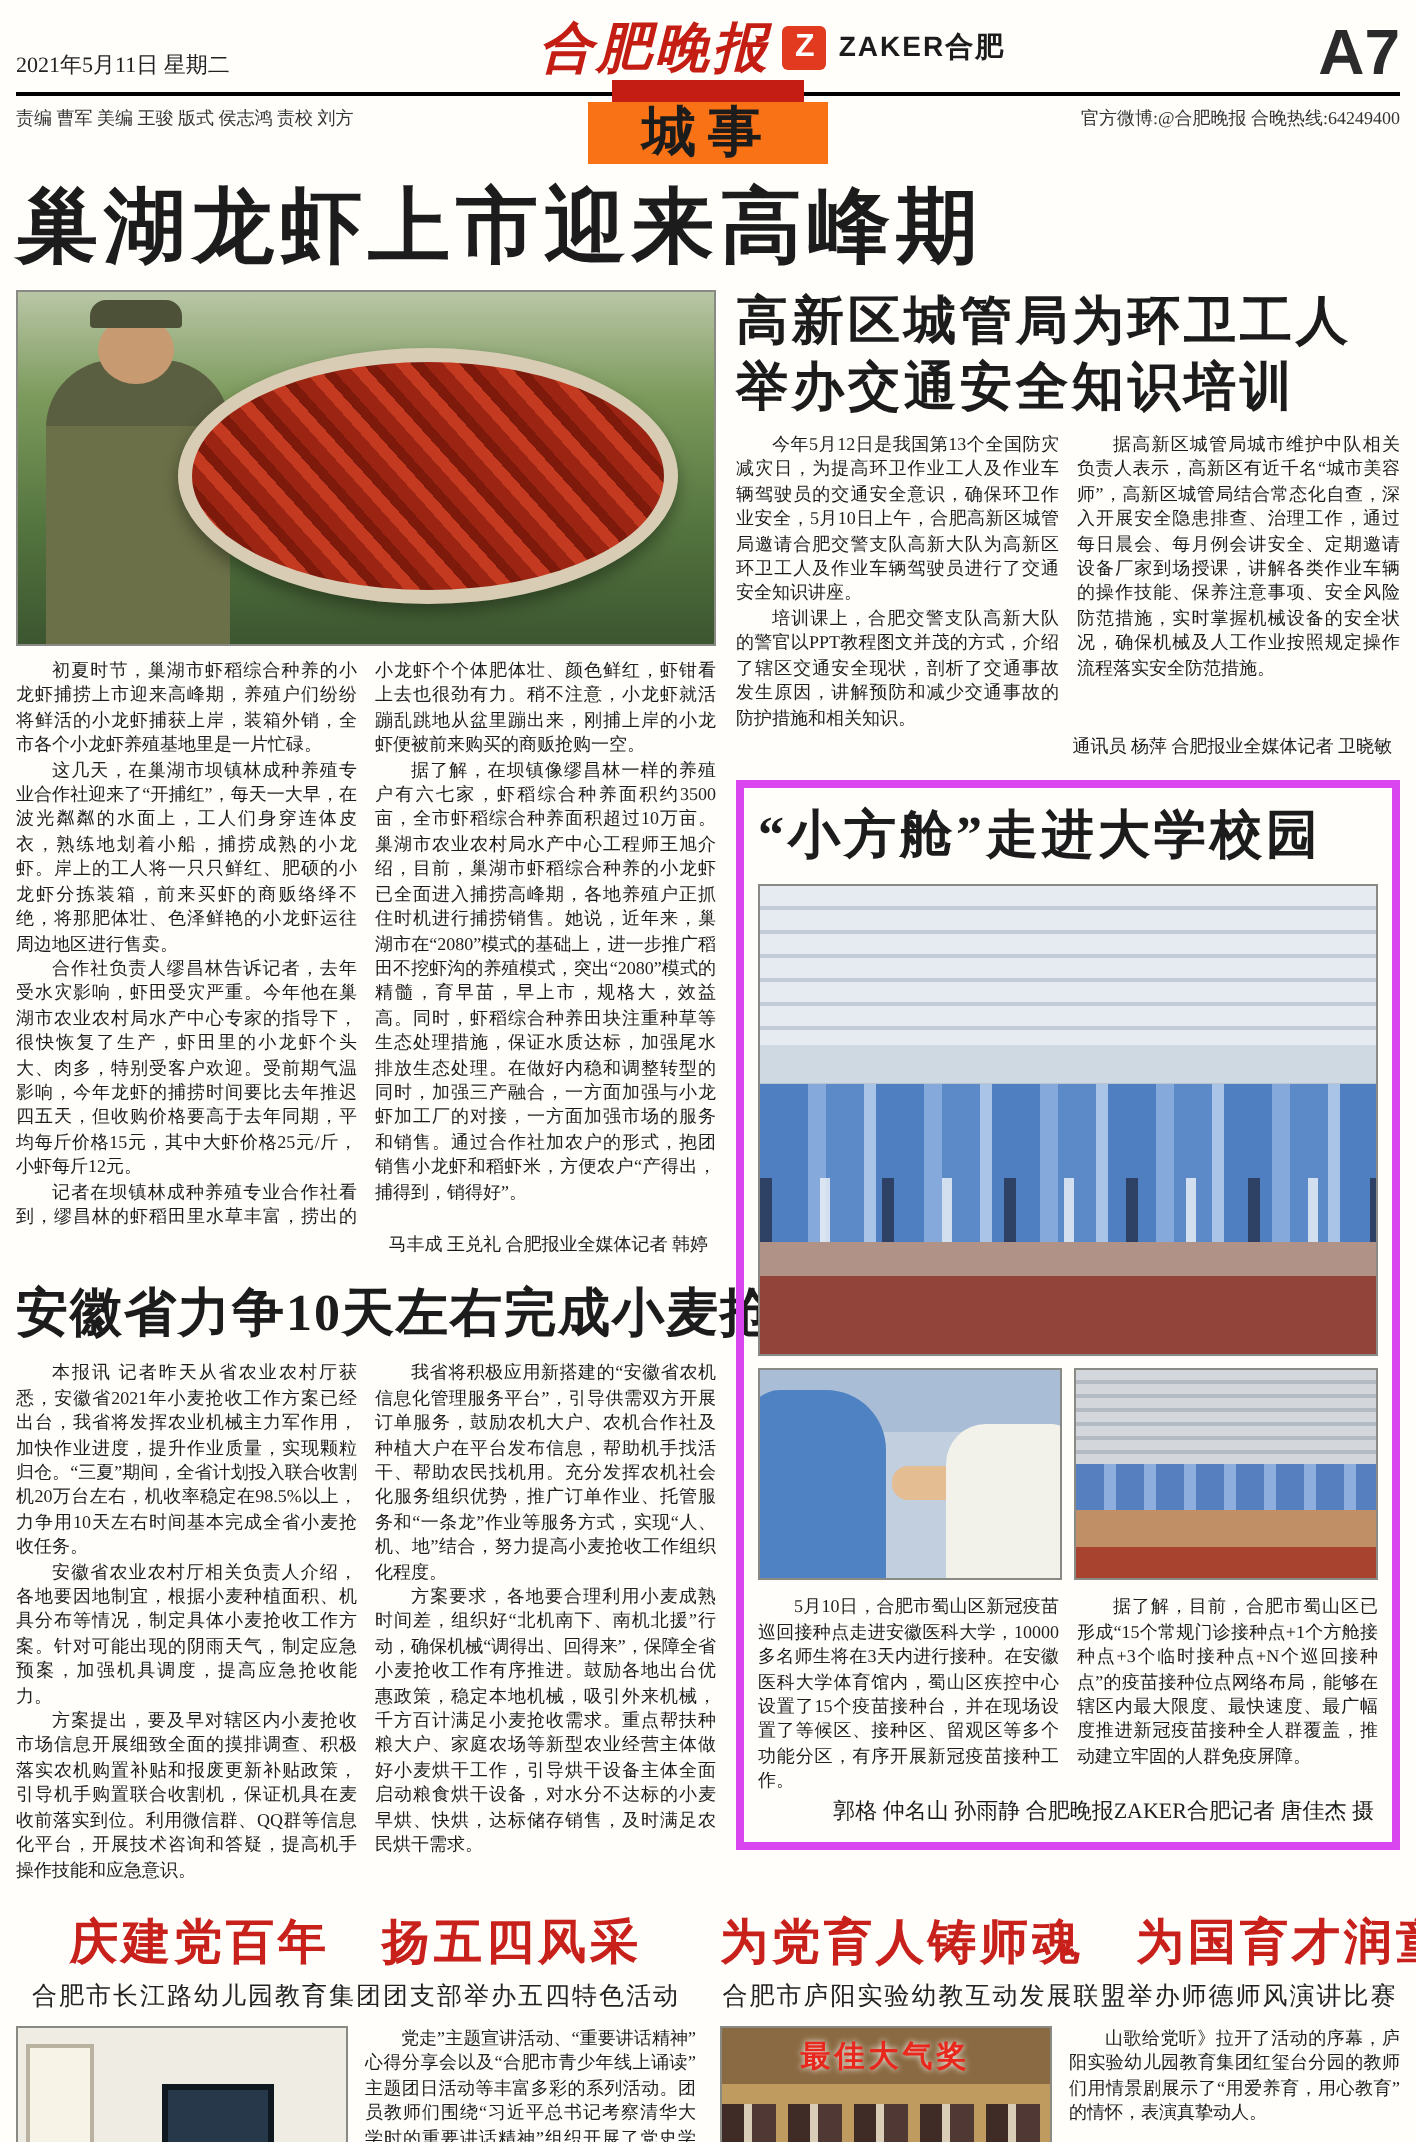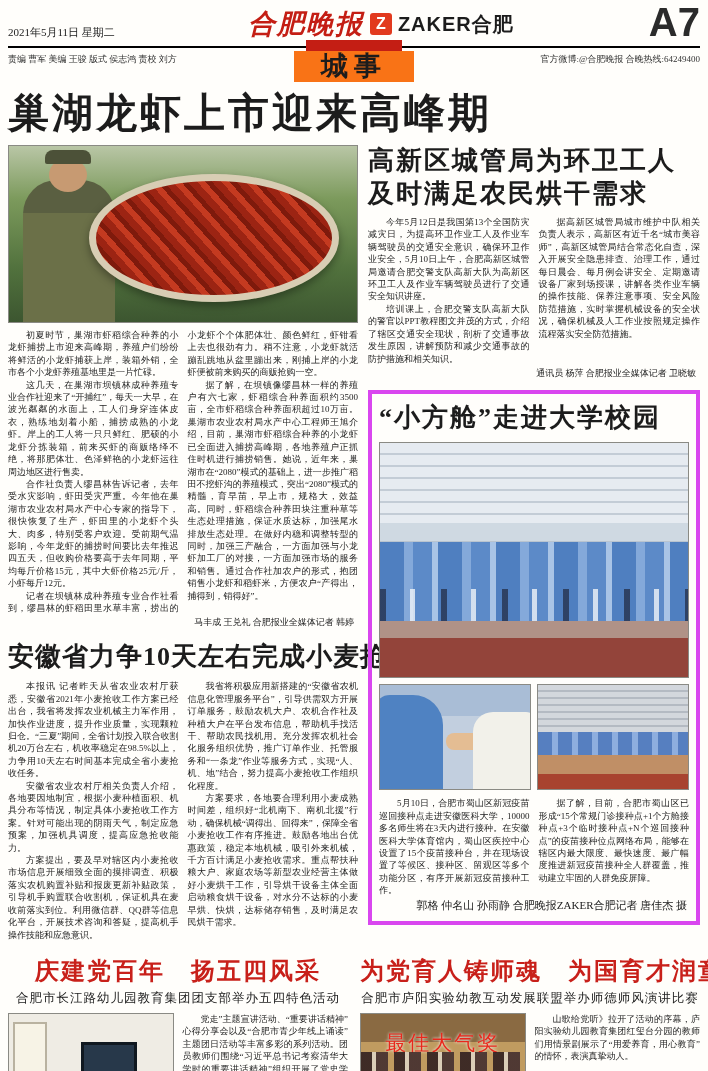--- a/index.html
+++ b/index.html
@@ -7,22 +7,22 @@
   body { font-family:"Liberation Serif","DejaVu Serif",serif; color:#1c1c1c; }
   .page { width:708px; min-height:1071px; margin:0 auto; background:#fffefb; padding:6px 8px 10px; position:relative; }
 
   
   .hdr { position:relative; }
   .hdr-top { display:flex; align-items:flex-end; justify-content:space-between; height:36px; }
   .date-line { font-size:11px; color:#222; padding-bottom:2px; }
   .masthead { display:flex; align-items:center; gap:6px; transform:translateX(-14px);margin-left:26px; }
   .mast-title { color:#c41e14; font-size:27px; font-weight:bold; font-style:italic; letter-spacing:2px; font-family:"DejaVu Serif","Liberation Serif",serif; }
   .zbadge { width:22px; height:22px; background:#e23a1e; color:#fff; font-weight:bold; font-size:16px; display:flex; align-items:center; justify-content:center; border-radius:3px; font-family:"Liberation Sans",sans-serif; }
-  .zaker { font-size:20px; font-weight:bold; font-family:"Liberation Sans",sans-serif; letter-spacing:1px; }
-  .pageno { font-size:40px; font-weight:bold; color:#2b2b2b; font-family:"Liberation Sans",sans-serif; line-height:1; }
+  .zaker { font-size:14px; font-weight:bold; font-family:"Liberation Sans",sans-serif; letter-spacing:1px; }
+  .pageno { font-size:32px; font-weight:bold; color:#2b2b2b; font-family:"Liberation Sans",sans-serif; line-height:1; }
   .hdr-bot { border-top:2px solid #000; margin-top:4px; position:relative; display:flex; justify-content:space-between; padding-top:3px; }
   .staff-line { font-size:9px; color:#333; padding-top:2px; }
   .contact-line { font-size:9px; color:#333; padding-top:2px; }
   .section-wrap { position:absolute; left:50%; top:-8px; transform:translateX(-50%); text-align:center; width:120px; }
   .section-bar { width:96px; height:11px; background:#c41e14; margin:0 auto; }
   .section-label { font-size:27px; font-weight:bold; letter-spacing:6px; line-height:1.15; background:#f97316; }
 
   
   .lead-hl { font-size:41px; font-weight:bold; letter-spacing:3px; margin:26px 0 10px; line-height:1.05; }
   .hl2 { font-size:26px; font-weight:bold; letter-spacing:2px; line-height:1.25; }
@@ -61,21 +61,21 @@
   .photo-gym .stands { position:absolute; inset:0 0 55% 0; background:repeating-linear-gradient(180deg,#d3d7dc 0 5px,#b4bac2 5px 7px); }
   .photo-gym .booths { position:absolute; left:0; right:0; top:45%; height:22%; background:repeating-linear-gradient(90deg,#567fc0 0 14px,#8eaede 14px 20px); }
   .photo-gym .floor { position:absolute; left:0; right:0; bottom:0; height:33%; background:linear-gradient(180deg,#c08f66 0 55%,#a8432f 55% 100%); }
 
   .photo-class { width:100%; height:110px; background:linear-gradient(180deg,#efece4 0 55%,#d8d2c4 55% 100%); }
   .photo-class .win { position:absolute; left:4px; top:8px; width:34px; height:60px; background:#f7f3e6; border:2px solid #b9b2a0; }
   .photo-class .screen { position:absolute; left:44%; top:26%; width:34%; height:34%; background:#27384a; border:3px solid #101820; }
 
   .photo-stage { width:100%; height:96px; background:linear-gradient(180deg,#8a6a42 0 30%,#c09b60 30% 70%,#6e5436 70% 100%); }
   .photo-stage .crowd { position:absolute; left:0; right:0; bottom:8%; height:52%; background:repeating-linear-gradient(90deg,rgba(40,24,28,.85) 0 11px,rgba(225,218,205,.8) 11px 15px,rgba(60,40,44,.85) 15px 27px,transparent 27px 33px); }
-  .award-overlay { position:absolute; left:50%; top:15px; transform:translateX(-50%); color:#e8281c; font-weight:normal; font-size:21px; letter-spacing:2px; text-shadow:0 0 3px #fff; white-space:nowrap; }
+  .award-overlay { position:absolute; left:50%; top:5px; transform:translateX(-50%); color:#e8281c; font-weight:bold; font-size:15px; letter-spacing:2px; text-shadow:0 0 3px #fff; white-space:nowrap; }
 
   
   .red-box { border:4px solid #d946ef; margin-top:10px; padding:6px 7px 8px; }
   .red-box .hl2 { margin:2px 0 8px; }
   .caption { margin-top:7px; }
   .credit { font-size:11px; text-align:right; padding-right:2px; margin-top:1px; }
 
   
   .bottom-row { display:flex; gap:12px; margin-top:14px; }
   .b-art { flex:1; min-width:0; }
@@ -136,21 +136,21 @@
           <p class="p">安徽省农业农村厅相关负责人介绍，各地要因地制宜，根据小麦种植面积、机具分布等情况，制定具体小麦抢收工作方案。针对可能出现的阴雨天气，制定应急预案，加强机具调度，提高应急抢收能力。</p>
           <p class="p">方案提出，要及早对辖区内小麦抢收市场信息开展细致全面的摸排调查、积极落实农机购置补贴和报废更新补贴政策，引导机手购置联合收割机，保证机具在麦收前落实到位。利用微信群、QQ群等信息化平台，开展技术咨询和答疑，提高机手操作技能和应急意识。</p>
           <p class="p">我省将积极应用新搭建的“安徽省农机信息化管理服务平台”，引导供需双方开展订单服务，鼓励农机大户、农机合作社及种植大户在平台发布信息，帮助机手找活干、帮助农民找机用。充分发挥农机社会化服务组织优势，推广订单作业、托管服务和“一条龙”作业等服务方式，实现“人、机、地”结合，努力提高小麦抢收工作组织化程度。</p>
           <p class="p">方案要求，各地要合理利用小麦成熟时间差，组织好“北机南下、南机北援”行动，确保机械“调得出、回得来”，保障全省小麦抢收工作有序推进。鼓励各地出台优惠政策，稳定本地机械，吸引外来机械，千方百计满足小麦抢收需求。重点帮扶种粮大户、家庭农场等新型农业经营主体做好小麦烘干工作，引导烘干设备主体全面启动粮食烘干设备，对水分不达标的小麦早烘、快烘，达标储存销售，及时满足农民烘干需求。</p>
         </div>
     </div>
 
     <div class="col-right">
       <div class="hl2">
         <div>高新区城管局为环卫工人</div>
-        <div>及时满足农民烘干需求</div>
+        <div>举办交通安全知识培训</div>
       </div>
       <div class="body-text cols2" style="margin-top:6px;">
           <p class="p">今年5月12日是我国第13个全国防灾减灾日，为提高环卫作业工人及作业车辆驾驶员的交通安全意识，确保环卫作业安全，5月10日上午，合肥高新区城管局邀请合肥交警支队高新大队为高新区环卫工人及作业车辆驾驶员进行了交通安全知识讲座。</p>
           <p class="p">培训课上，合肥交警支队高新大队的警官以PPT教程图文并茂的方式，介绍了辖区交通安全现状，剖析了交通事故发生原因，讲解预防和减少交通事故的防护措施和相关知识。</p>
           <p class="p">据高新区城管局城市维护中队相关负责人表示，高新区有近千名“城市美容师”，高新区城管局结合常态化自查，深入开展安全隐患排查、治理工作，通过每日晨会、每月例会讲安全、定期邀请设备厂家到场授课，讲解各类作业车辆的操作技能、保养注意事项、安全风险防范措施，实时掌握机械设备的安全状况，确保机械及人工作业按照规定操作流程落实安全防范措施。</p>
         </div>
       <div class="byline">通讯员 杨萍 合肥报业全媒体记者 卫晓敏</div>
 
       <div class="red-box">
         <div class="hl2">“小方舱”走进大学校园</div>

